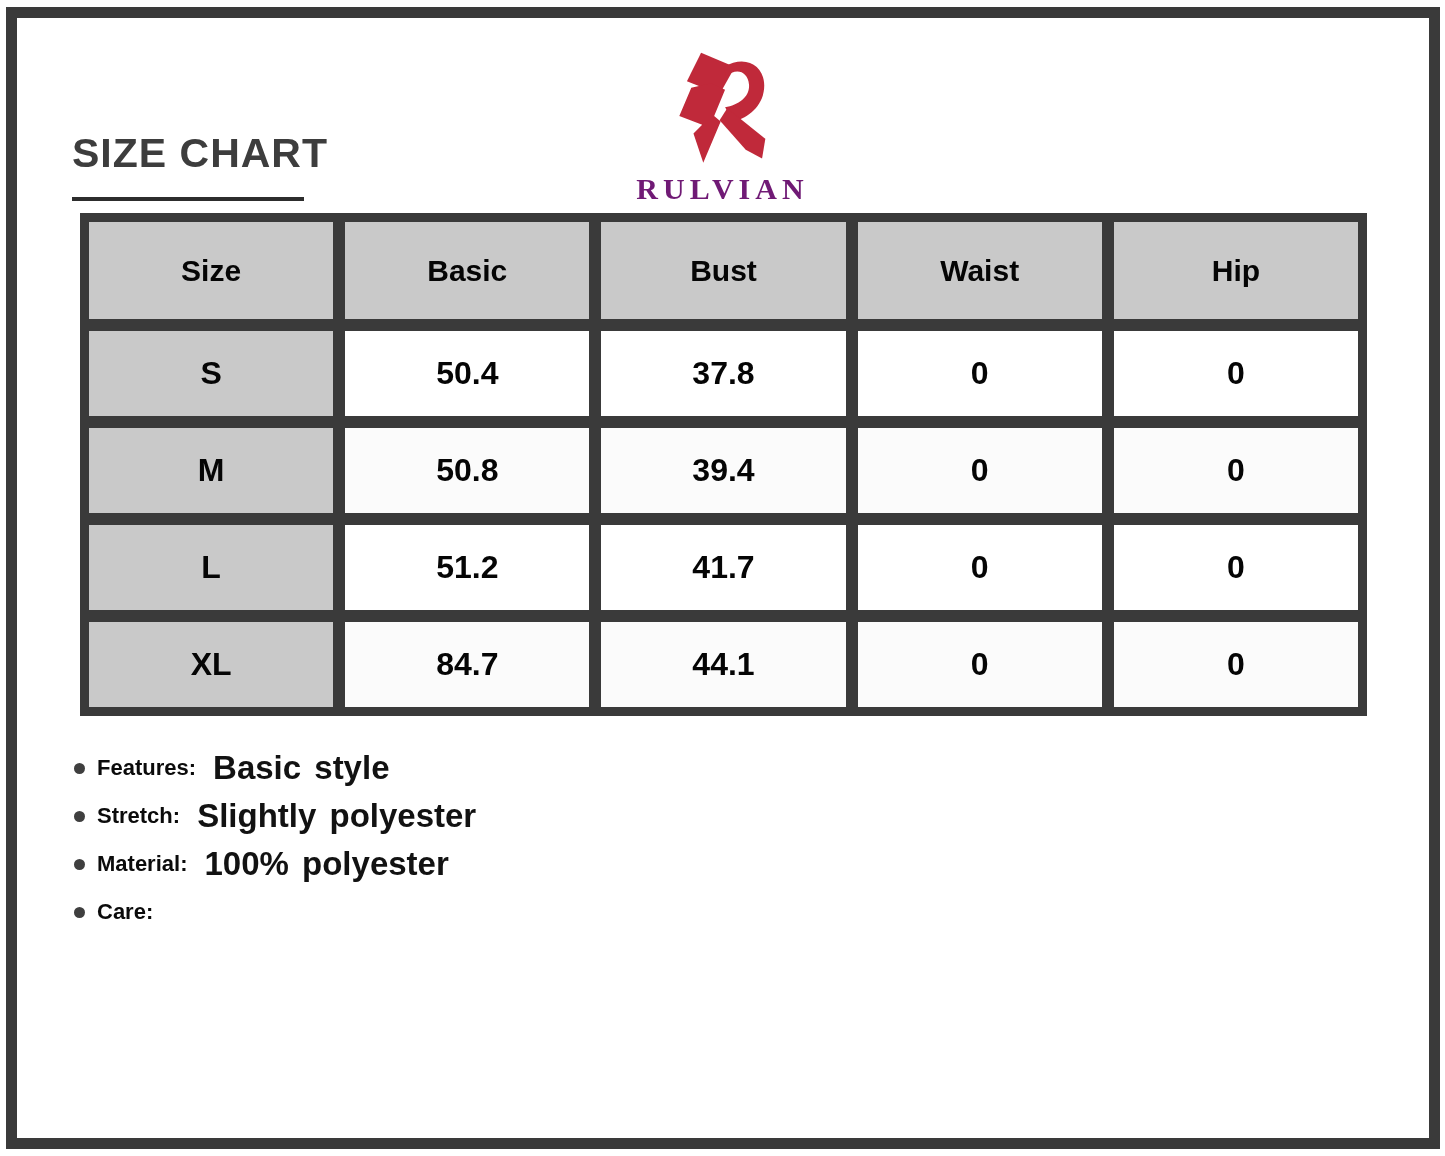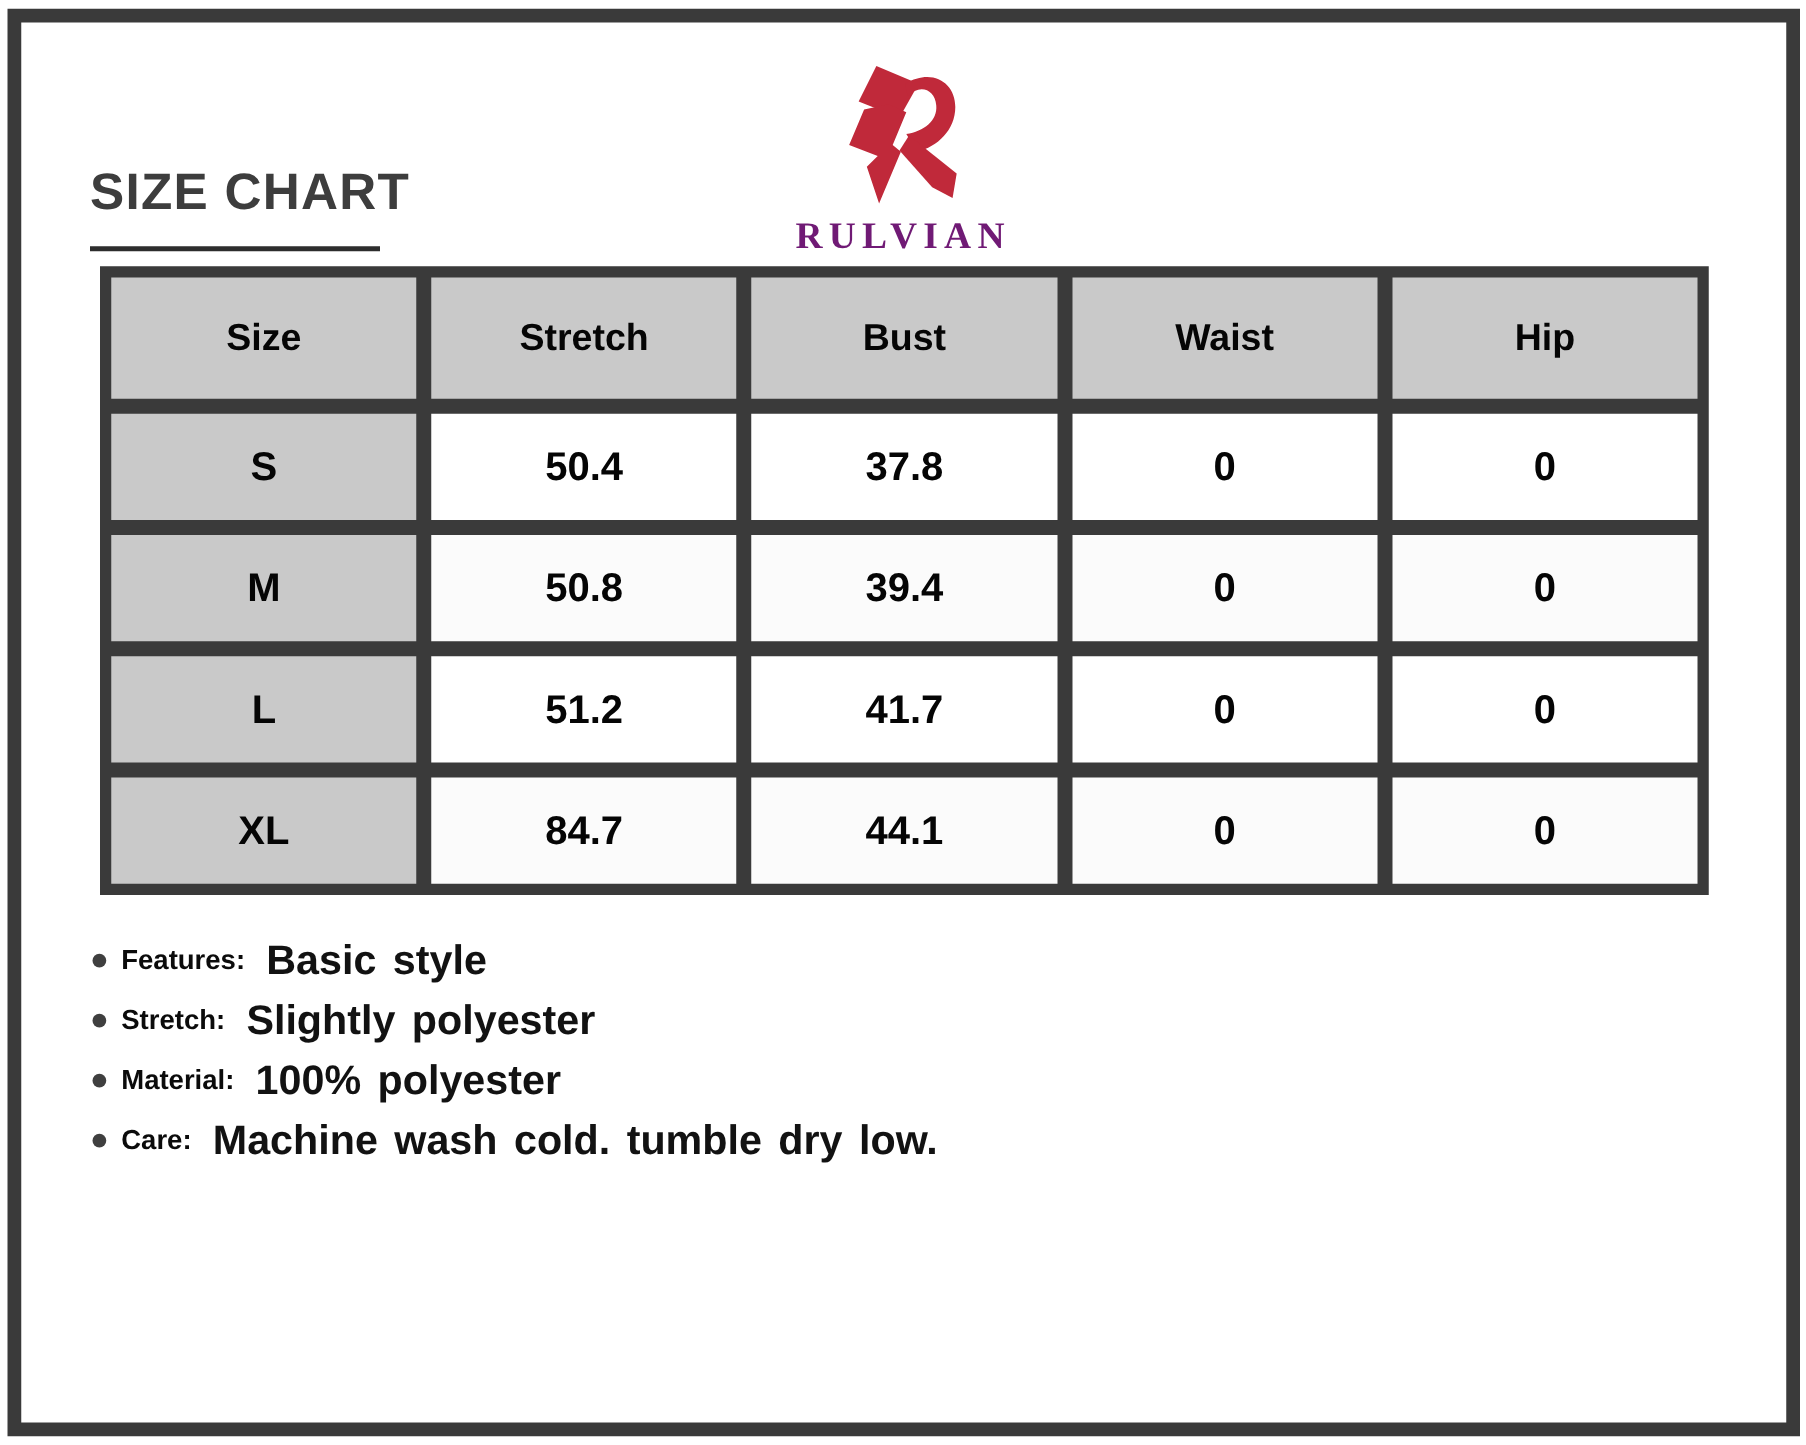--- a/index.html
+++ b/index.html
@@ -71,21 +71,21 @@
       <path d="M46,13 C66,1 83,12 83,30 C83,47 70,59 55,63 L47,50 C60,48 70,40 69,29 C68,17 57,13 48,22 Z"></path>
       <path d="M49,51 L84,79 L81,97 L66,89 L42,62 Z"></path>
     </g>
   </svg>
   <div class="brand-wordmark">RULVIAN</div>
 </div>
 
 <div class="size-table">
   <div class="trow">
     <div class="cell cell-header">Size</div>
-    <div class="cell cell-header">Stretch</div>
+    <div class="cell cell-header">Basic</div>
     <div class="cell cell-header">Bust</div>
     <div class="cell cell-header">Waist</div>
     <div class="cell cell-header">Hip</div>
   </div>
 
   <div class="trow">
     <div class="cell cell-size">S</div>
     <div class="cell cell-data">50.4</div>
     <div class="cell cell-data">37.8</div>
     <div class="cell cell-data">0</div>
@@ -129,15 +129,14 @@
     <span class="detail-value">Slightly polyester</span>
   </div>
   <div class="detail-item">
     <span class="bullet"></span>
     <span class="detail-label">Material:</span>
     <span class="detail-value">100% polyester</span>
   </div>
   <div class="detail-item">
     <span class="bullet"></span>
     <span class="detail-label">Care:</span>
-    <span class="detail-value">Machine wash cold. tumble dry low.</span>
   </div>
 </div>
 
 </body></html>

